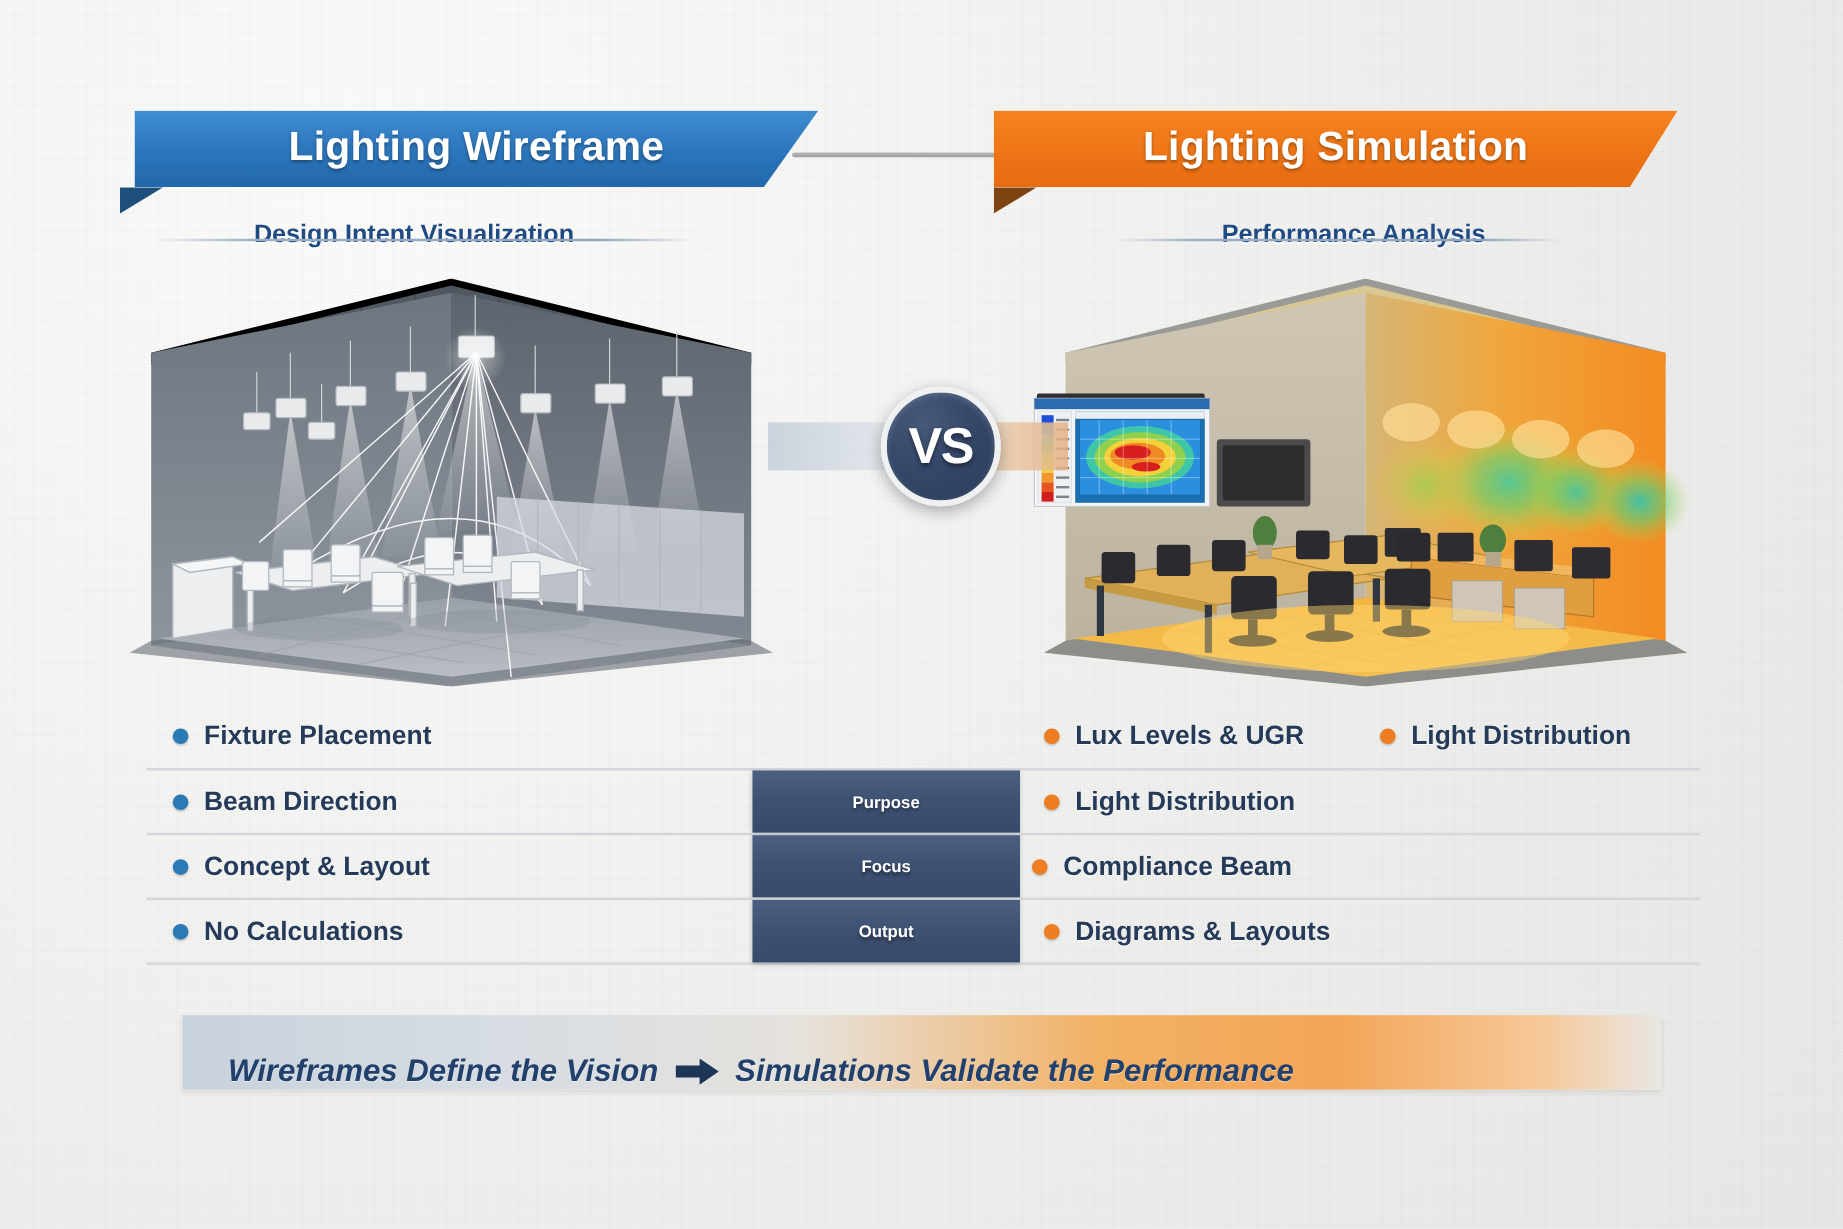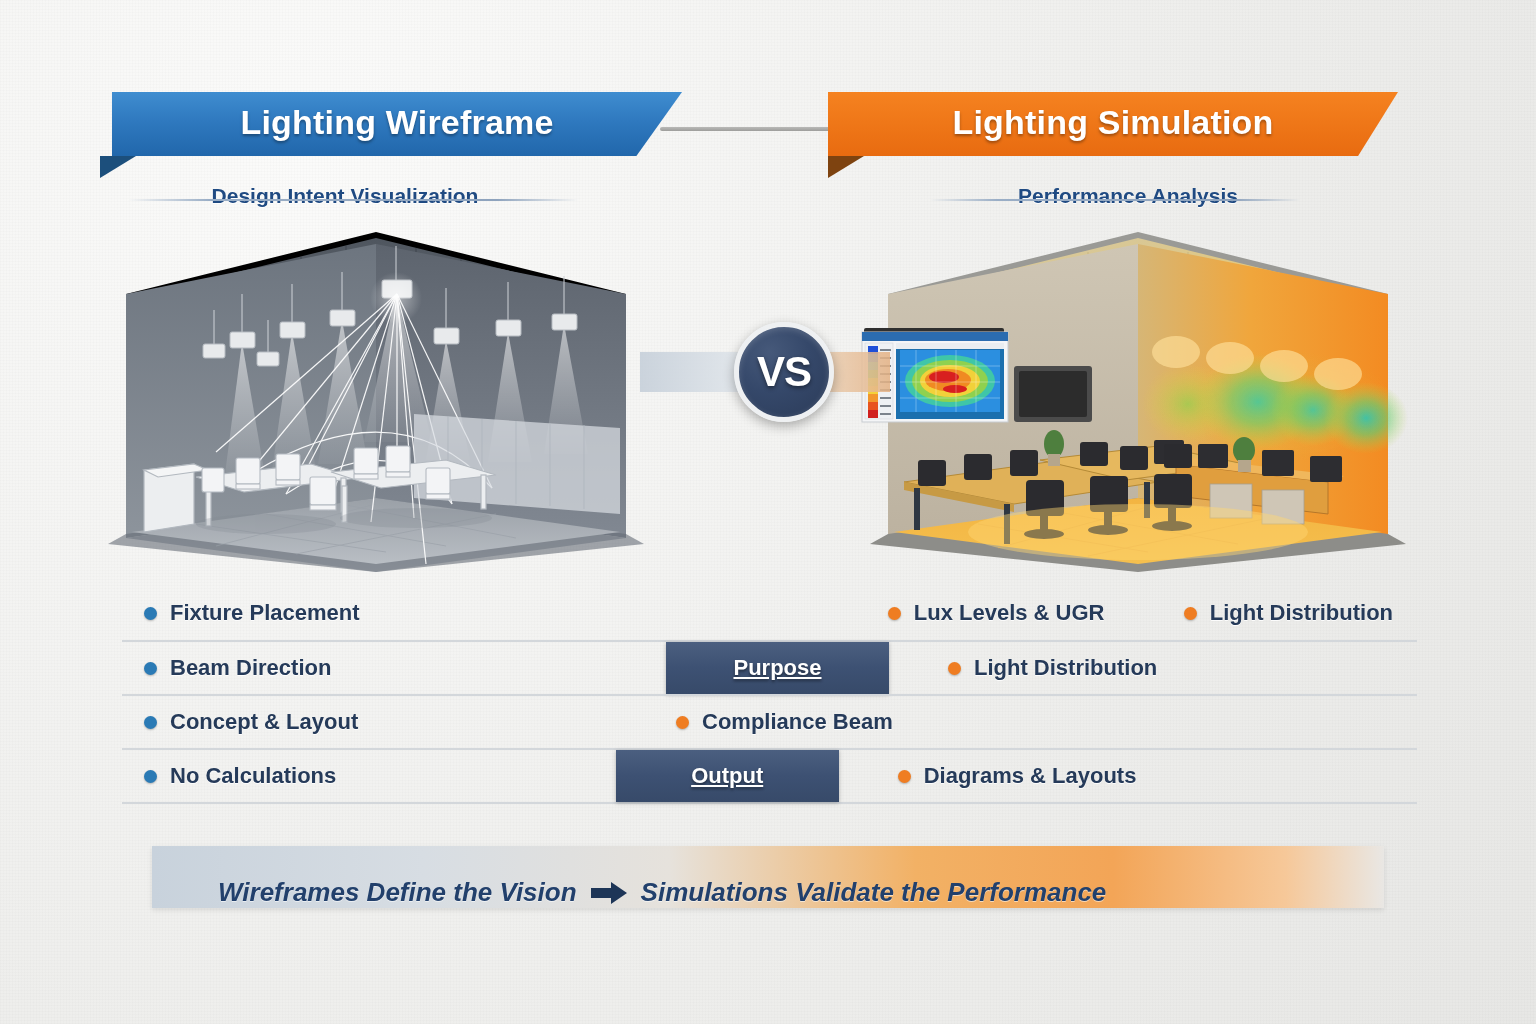--- a/index.html
+++ b/index.html
@@ -93,52 +93,51 @@
     background:radial-gradient(circle at 34% 28%,#46597a 0%,#35486a 45%,#2b3b58 100%);
     border:5px solid #eef0f2;
     box-shadow:0 4px 12px rgba(0,0,0,.3), inset 0 2px 6px rgba(255,255,255,.18);
     display:flex; align-items:center; justify-content:center;
     color:#fff; font-size:42px; font-weight:bold; letter-spacing:-1px;
     text-shadow:0 2px 4px rgba(0,0,0,.45);
   }
 
   
   #table{ position:absolute; left:122px; top:586px; width:1295px; }
-  .row{ position:relative; height:54px; display:flex; align-items:flex-end;gap:39px; }
+  .row{ position:relative; height:54px; display:flex; align-items:flex-end; }
   .row + .row{ border-top:2px solid #d3d7db; }
   #table{ border-bottom:2px solid #d3d7db; }
   .cell{ display:flex; align-items:center; height:100%; }
   .c-left{ width:505px; padding-left:22px; }
   .c-mid{ width:223px; justify-content:center; }
   .c-r1{ width:290px; padding-left:20px; }
   .c-r2{ width:265px; padding-left:10px; }
   .bullet{ width:13px; height:13px; border-radius:50%; flex:none; margin-right:13px;
            box-shadow:0 1px 2px rgba(0,0,0,.25); }
   .b-blue{ background:#2a7ab5; }
   .b-orange{ background:#ef7d22; }
   .item-text{ font-size:22px; font-weight:bold; color:#253a59;
               text-shadow:0 1px 0 rgba(255,255,255,.85); white-space:nowrap; }
   .mid-box{
     width:269px; height:100%;
     background:linear-gradient(180deg,#4b5f80 0%,#3d5173 50%,#374a69 100%);
     display:flex; align-items:center; justify-content:center;
-    color:#fff; font-size:22px; font-weight:bold;
+    color:#fff; font-size:14px; font-weight:bold;
     text-shadow:0 2px 3px rgba(0,0,0,.45);
     box-shadow:0 1px 4px rgba(0,0,0,.25);
-    text-decoration:underline;
   }
 
   
   #bottom-banner{
     position:absolute; left:152px; top:846px; width:1232px; height:62px;
     background:linear-gradient(90deg,#c8d2dc 0%,#d7dde3 22%,#e6e2dc 42%,#f2b165 62%,#f3a557 78%,#f6c899 92%,#e9e7e4 100%);
     display:flex; align-items:center;
     box-shadow:0 2px 5px rgba(0,0,0,.10);
   }
-  #bottom-inner{ display:flex; align-items:center; gap:14px; padding-left:66px;margin-top:31px; }
+  #bottom-inner{ display:flex; align-items:center; gap:14px; padding-left:38px;margin-top:31px; }
   .bottom-text{ font-size:26px; font-weight:bold; font-style:italic;
     color:#22406c; text-shadow:0 1px 0 rgba(255,255,255,.55); white-space:nowrap; }
   #bottom-arrow{ width:36px; height:22px; flex:none; }
 </style>
 </head>
 <body>
 
 <div id="canvas">
 
   <div class="banner" id="banner-left">
@@ -611,20 +610,23 @@
         <span class="bullet b-orange"></span>
         <span class="item-text">Light Distribution</span>
       </div>
     </div>
 
     <div class="row">
       <div class="cell c-left">
         <span class="bullet b-blue"></span>
         <span class="item-text">Concept &amp; Layout</span>
       </div>
+      <div class="cell c-mid">
+        <div class="mid-box">Focus</div>
+      </div>
       <div class="cell c-r2">
         <span class="bullet b-orange"></span>
         <span class="item-text">Compliance Beam</span>
       </div>
     </div>
 
     <div class="row">
       <div class="cell c-left">
         <span class="bullet b-blue"></span>
         <span class="item-text">No Calculations</span>

